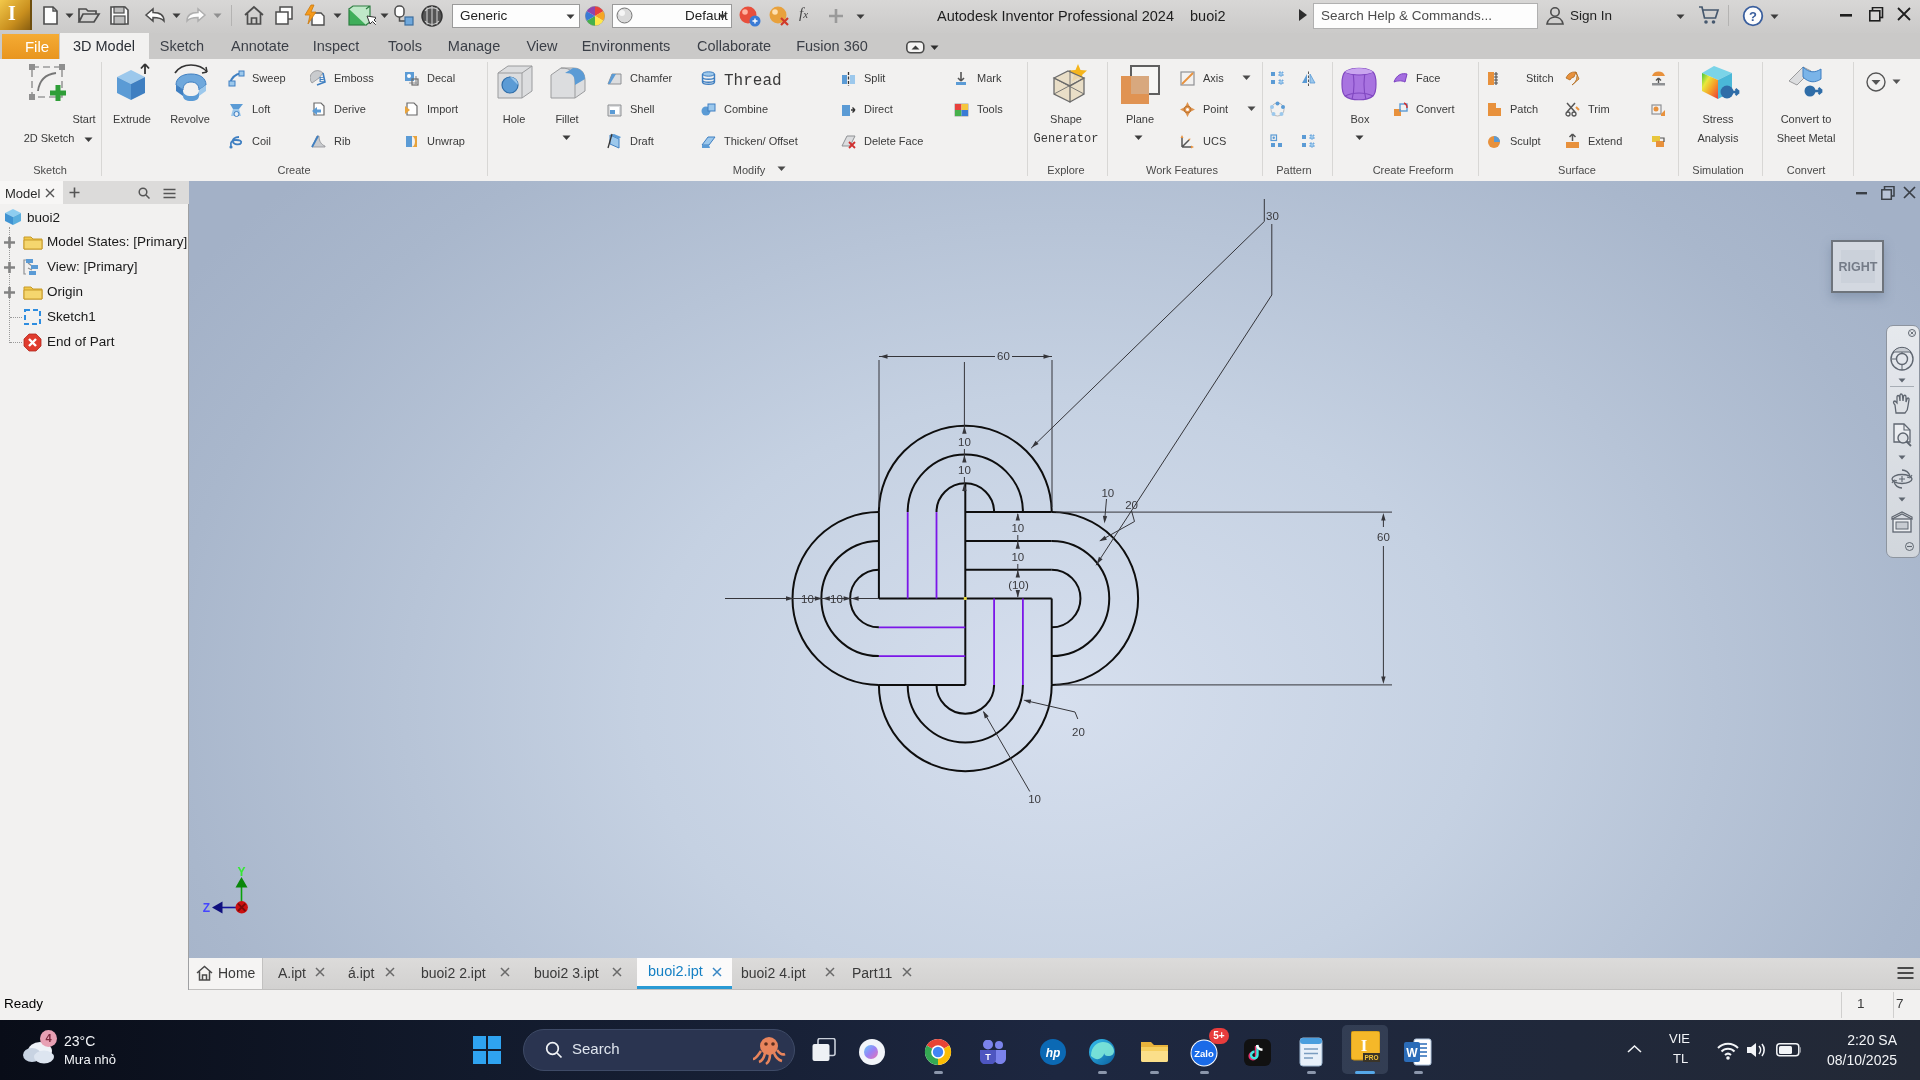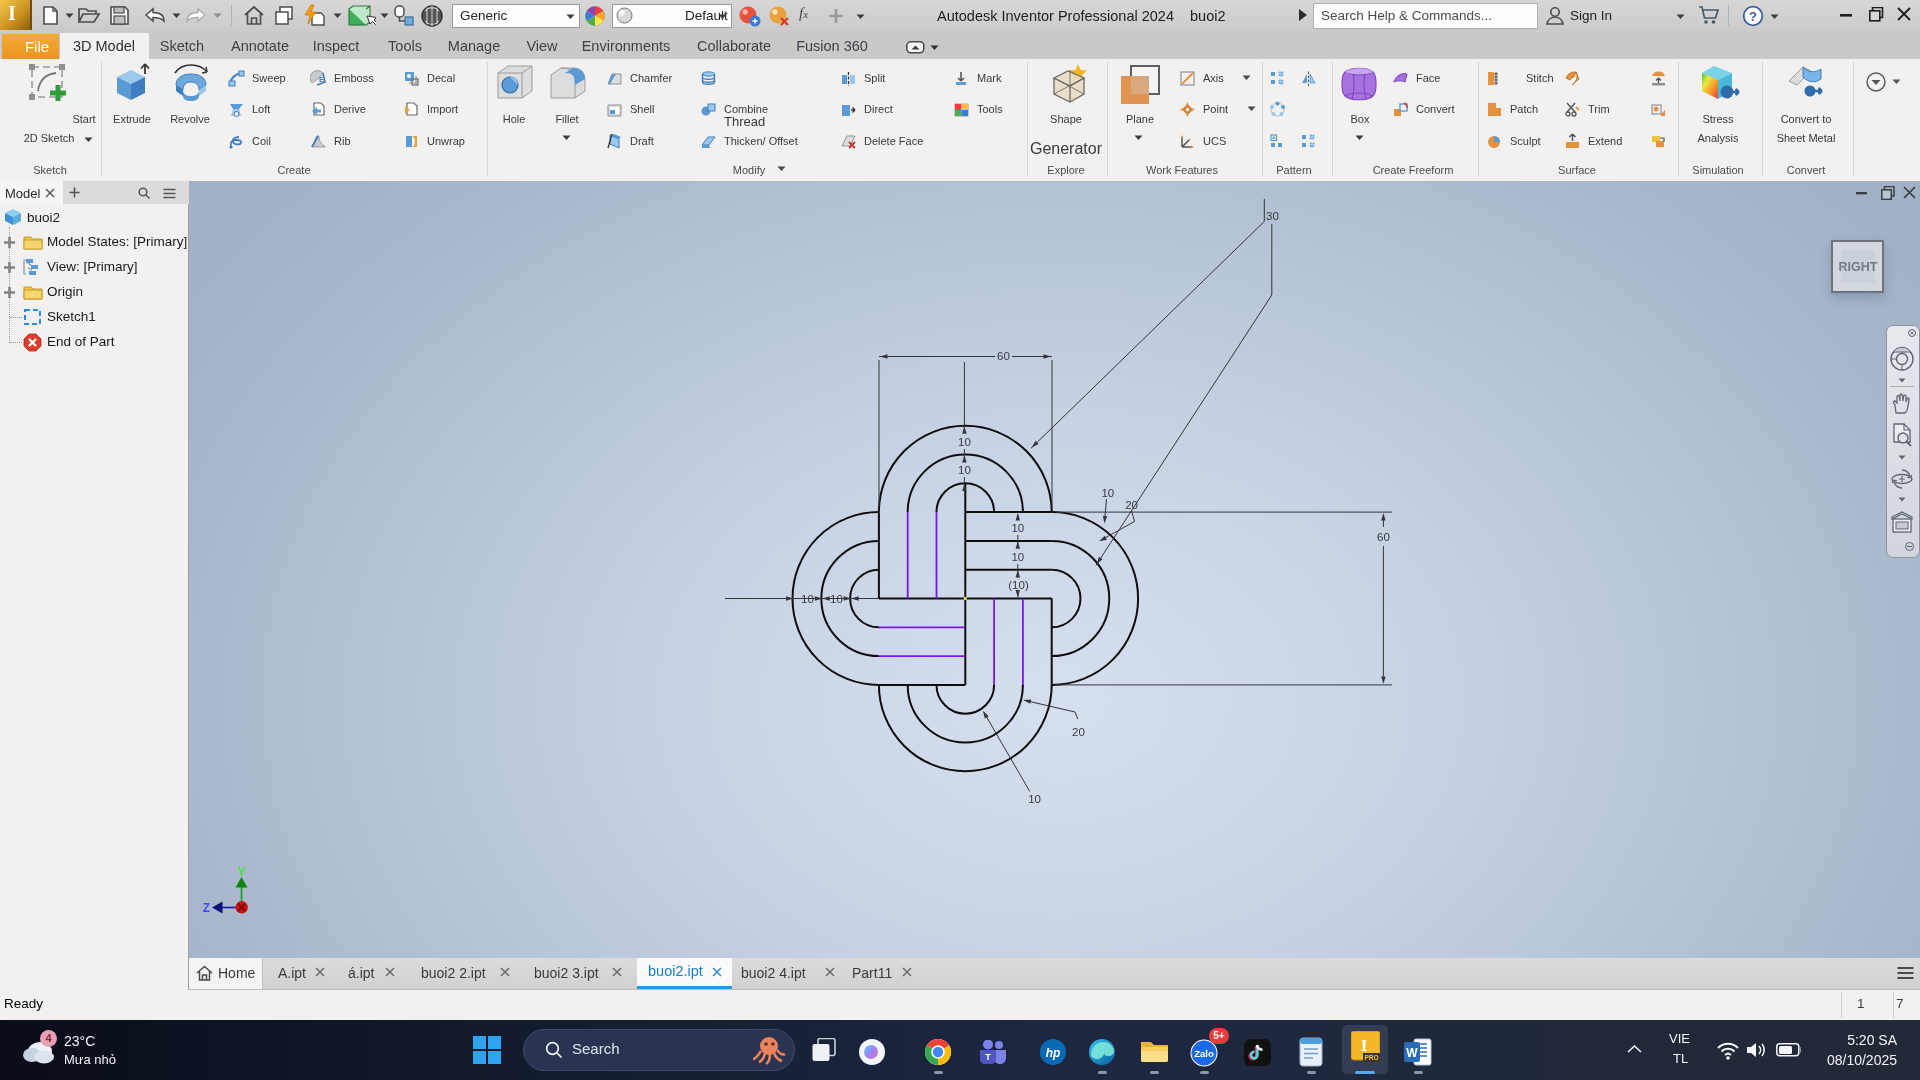--- a/index.html
+++ b/index.html
@@ -292,21 +292,21 @@
 <svg style="position:absolute;left:606px;top:133px" width="17" height="17" viewBox="0 0 17 17">
     <path d="M4 2 L13 6 V15 L4 11 Z" fill="#9cc8ec" stroke="#3f7fc1" stroke-width="1"></path>
     <path d="M4 2 L8 1 L15 4 L13 6" fill="#5b9bd5"></path>
     <path d="M2 15 L6 1" stroke="#333" stroke-width="1.3"></path>
   </svg>
 <div style="position:absolute;left:630px;top:135px;font-size:11px;color:#3a3a3a;font-weight:normal;white-space:nowrap;transform:none;font-family:'Liberation Sans',sans-serif;">Draft</div>
 <svg style="position:absolute;left:700px;top:70px" width="17" height="17" viewBox="0 0 17 17">
     <ellipse cx="8.5" cy="4" rx="6" ry="2.2" fill="#9cc8ec" stroke="#3f7fc1"></ellipse>
     <path d="M2.5 4 v8 a6 2.2 0 0 0 12 0 v-8 M2.5 7 a6 2.2 0 0 0 12 0 M2.5 10 a6 2.2 0 0 0 12 0" fill="none" stroke="#3f7fc1" stroke-width="1.4"></path>
   </svg>
-<div style="position:absolute;left:724px;top:72px;font-size:13px;color:#3a3a3a;font-weight:normal;white-space:nowrap;transform:none;font-family:Liberation Sans, sans-serif;margin-top:42px;">Thread</div>
+<div style="position:absolute;left:724px;top:72px;font-size:16px;color:#3a3a3a;font-weight:normal;white-space:nowrap;transform:none;font-family:Liberation Mono, monospace;">Thread</div>
 <svg style="position:absolute;left:700px;top:101px" width="17" height="17" viewBox="0 0 17 17">
     <circle cx="6" cy="10" r="4.5" fill="#5b9bd5"></circle>
     <rect x="8" y="3" width="7" height="7" fill="#9cc8ec" stroke="#3f7fc1" stroke-width="1"></rect>
   </svg>
 <div style="position:absolute;left:724px;top:103px;font-size:11px;color:#3a3a3a;font-weight:normal;white-space:nowrap;transform:none;font-family:'Liberation Sans',sans-serif;">Combine</div>
 <svg style="position:absolute;left:700px;top:133px" width="17" height="17" viewBox="0 0 17 17">
     <path d="M2 12 L8 4 H15 L9 12 Z" fill="#9cc8ec" stroke="#3f7fc1" stroke-width="1"></path>
     <path d="M2 12 h7 l1 3 h-8 z" fill="#5b9bd5"></path>
   </svg>
 <div style="position:absolute;left:724px;top:135px;font-size:11px;color:#3a3a3a;font-weight:normal;white-space:nowrap;transform:none;font-family:'Liberation Sans',sans-serif;">Thicken/ Offset</div>
@@ -342,21 +342,21 @@
 <div style="position:absolute;left:749px;top:164px;font-size:11px;color:#4a4a4a;font-weight:normal;white-space:nowrap;transform:translateX(-50%);font-family:'Liberation Sans',sans-serif;">Modify</div>
 <svg style="position:absolute;left:777px;top:166px" width="9" height="6" viewBox="0 0 9 6">
     <path d="M0.5 0.5 L4.5 5 L8.5 0.5 Z" fill="#4a4a4a"></path>
   </svg>
 <svg style="position:absolute;left:1048px;top:62px" width="44" height="44" viewBox="0 0 44 44">
     <path d="M30 2 l2.5 6 6.5 0.5 -5 4.5 2 6.5 -6-3.5 -6 3.5 2-6.5 -5-4.5 6.5-0.5 z" fill="#f5b51c"></path>
     <path d="M6 16 L20 9 L36 16 L22 24 Z M6 16 L22 24 V40 L6 32 Z M36 16 L22 24 V40 L36 32 Z" fill="#e8dbc0" fill-opacity="0.85" stroke="#6b6b6b" stroke-width="1.3"></path>
     <path d="M6 16 L36 32 M36 16 L6 32 M22 24 V8" stroke="#6b6b6b" stroke-width="0.9"></path>
   </svg>
 <div style="position:absolute;left:1066px;top:113px;font-size:11px;color:#3a3a3a;font-weight:normal;white-space:nowrap;transform:translateX(-50%);font-family:'Liberation Sans',sans-serif;">Shape</div>
-<div style="position:absolute;left:1066px;top:140px;font-size:16px;color:#3a3a3a;font-weight:normal;white-space:nowrap;transform:translateX(-50%);font-family:Liberation Sans, sans-serif;">Generator</div>
+<div style="position:absolute;left:1066px;top:132px;font-size:12px;color:#3a3a3a;font-weight:normal;white-space:nowrap;transform:translateX(-50%);font-family:Liberation Mono, monospace;">Generator</div>
 <div style="position:absolute;left:1066px;top:164px;font-size:11px;color:#4a4a4a;font-weight:normal;white-space:nowrap;transform:translateX(-50%);font-family:'Liberation Sans',sans-serif;">Explore</div>
 <svg style="position:absolute;left:1120px;top:64px" width="40" height="40" viewBox="0 0 40 40">
     <rect x="11" y="2" width="28" height="28" fill="#f5f5f4" stroke="#5f5f5f" stroke-width="2"></rect>
     <rect x="1" y="12" width="28" height="28" fill="#e09352"></rect>
     <rect x="11" y="12" width="18" height="18" fill="#d8a87e"></rect>
   </svg>
 <div style="position:absolute;left:1140px;top:113px;font-size:11px;color:#3a3a3a;font-weight:normal;white-space:nowrap;transform:translateX(-50%);font-family:'Liberation Sans',sans-serif;">Plane</div>
 <svg style="position:absolute;left:1134px;top:135px" width="9" height="6" viewBox="0 0 9 6">
     <path d="M0.5 0.5 L4.5 5 L8.5 0.5 Z" fill="#3c3c3c"></path>
   </svg>
@@ -907,14 +907,14 @@
   </svg>
 <svg style="position:absolute;left:1745px;top:1041px" width="24" height="18" viewBox="0 0 24 18">
     <path d="M2 6 h4 l5 -4 v14 l-5 -4 h-4 z" fill="#f2f4f7"></path>
     <path d="M14 5 a6 6 0 0 1 0 8 M17 3 a9.5 9.5 0 0 1 0 12" fill="none" stroke="#f2f4f7" stroke-width="1.6"></path>
   </svg>
 <svg style="position:absolute;left:1776px;top:1043px" width="25" height="14" viewBox="0 0 25 14">
     <rect x="0.8" y="0.8" width="22" height="12" rx="3" fill="none" stroke="#f2f4f7" stroke-width="1.5"></rect>
     <rect x="3" y="3" width="13" height="8" rx="1.5" fill="#f2f4f7"></rect>
     <rect x="24.5" y="4" width="2.5" height="6" rx="1" fill="#f2f4f7"></rect>
   </svg>
-<div style="position:absolute;right:23px;top:1032px;font-size:14px;color:#f2f4f7;font-weight:normal;white-space:nowrap;transform:none;font-family:'Liberation Sans',sans-serif;">5:20 SA</div>
+<div style="position:absolute;right:23px;top:1032px;font-size:14px;color:#f2f4f7;font-weight:normal;white-space:nowrap;transform:none;font-family:'Liberation Sans',sans-serif;">2:20 SA</div>
 <div style="position:absolute;right:23px;top:1052px;font-size:14px;color:#f2f4f7;font-weight:normal;white-space:nowrap;transform:none;font-family:'Liberation Sans',sans-serif;">08/10/2025</div>
 
 </body></html>

